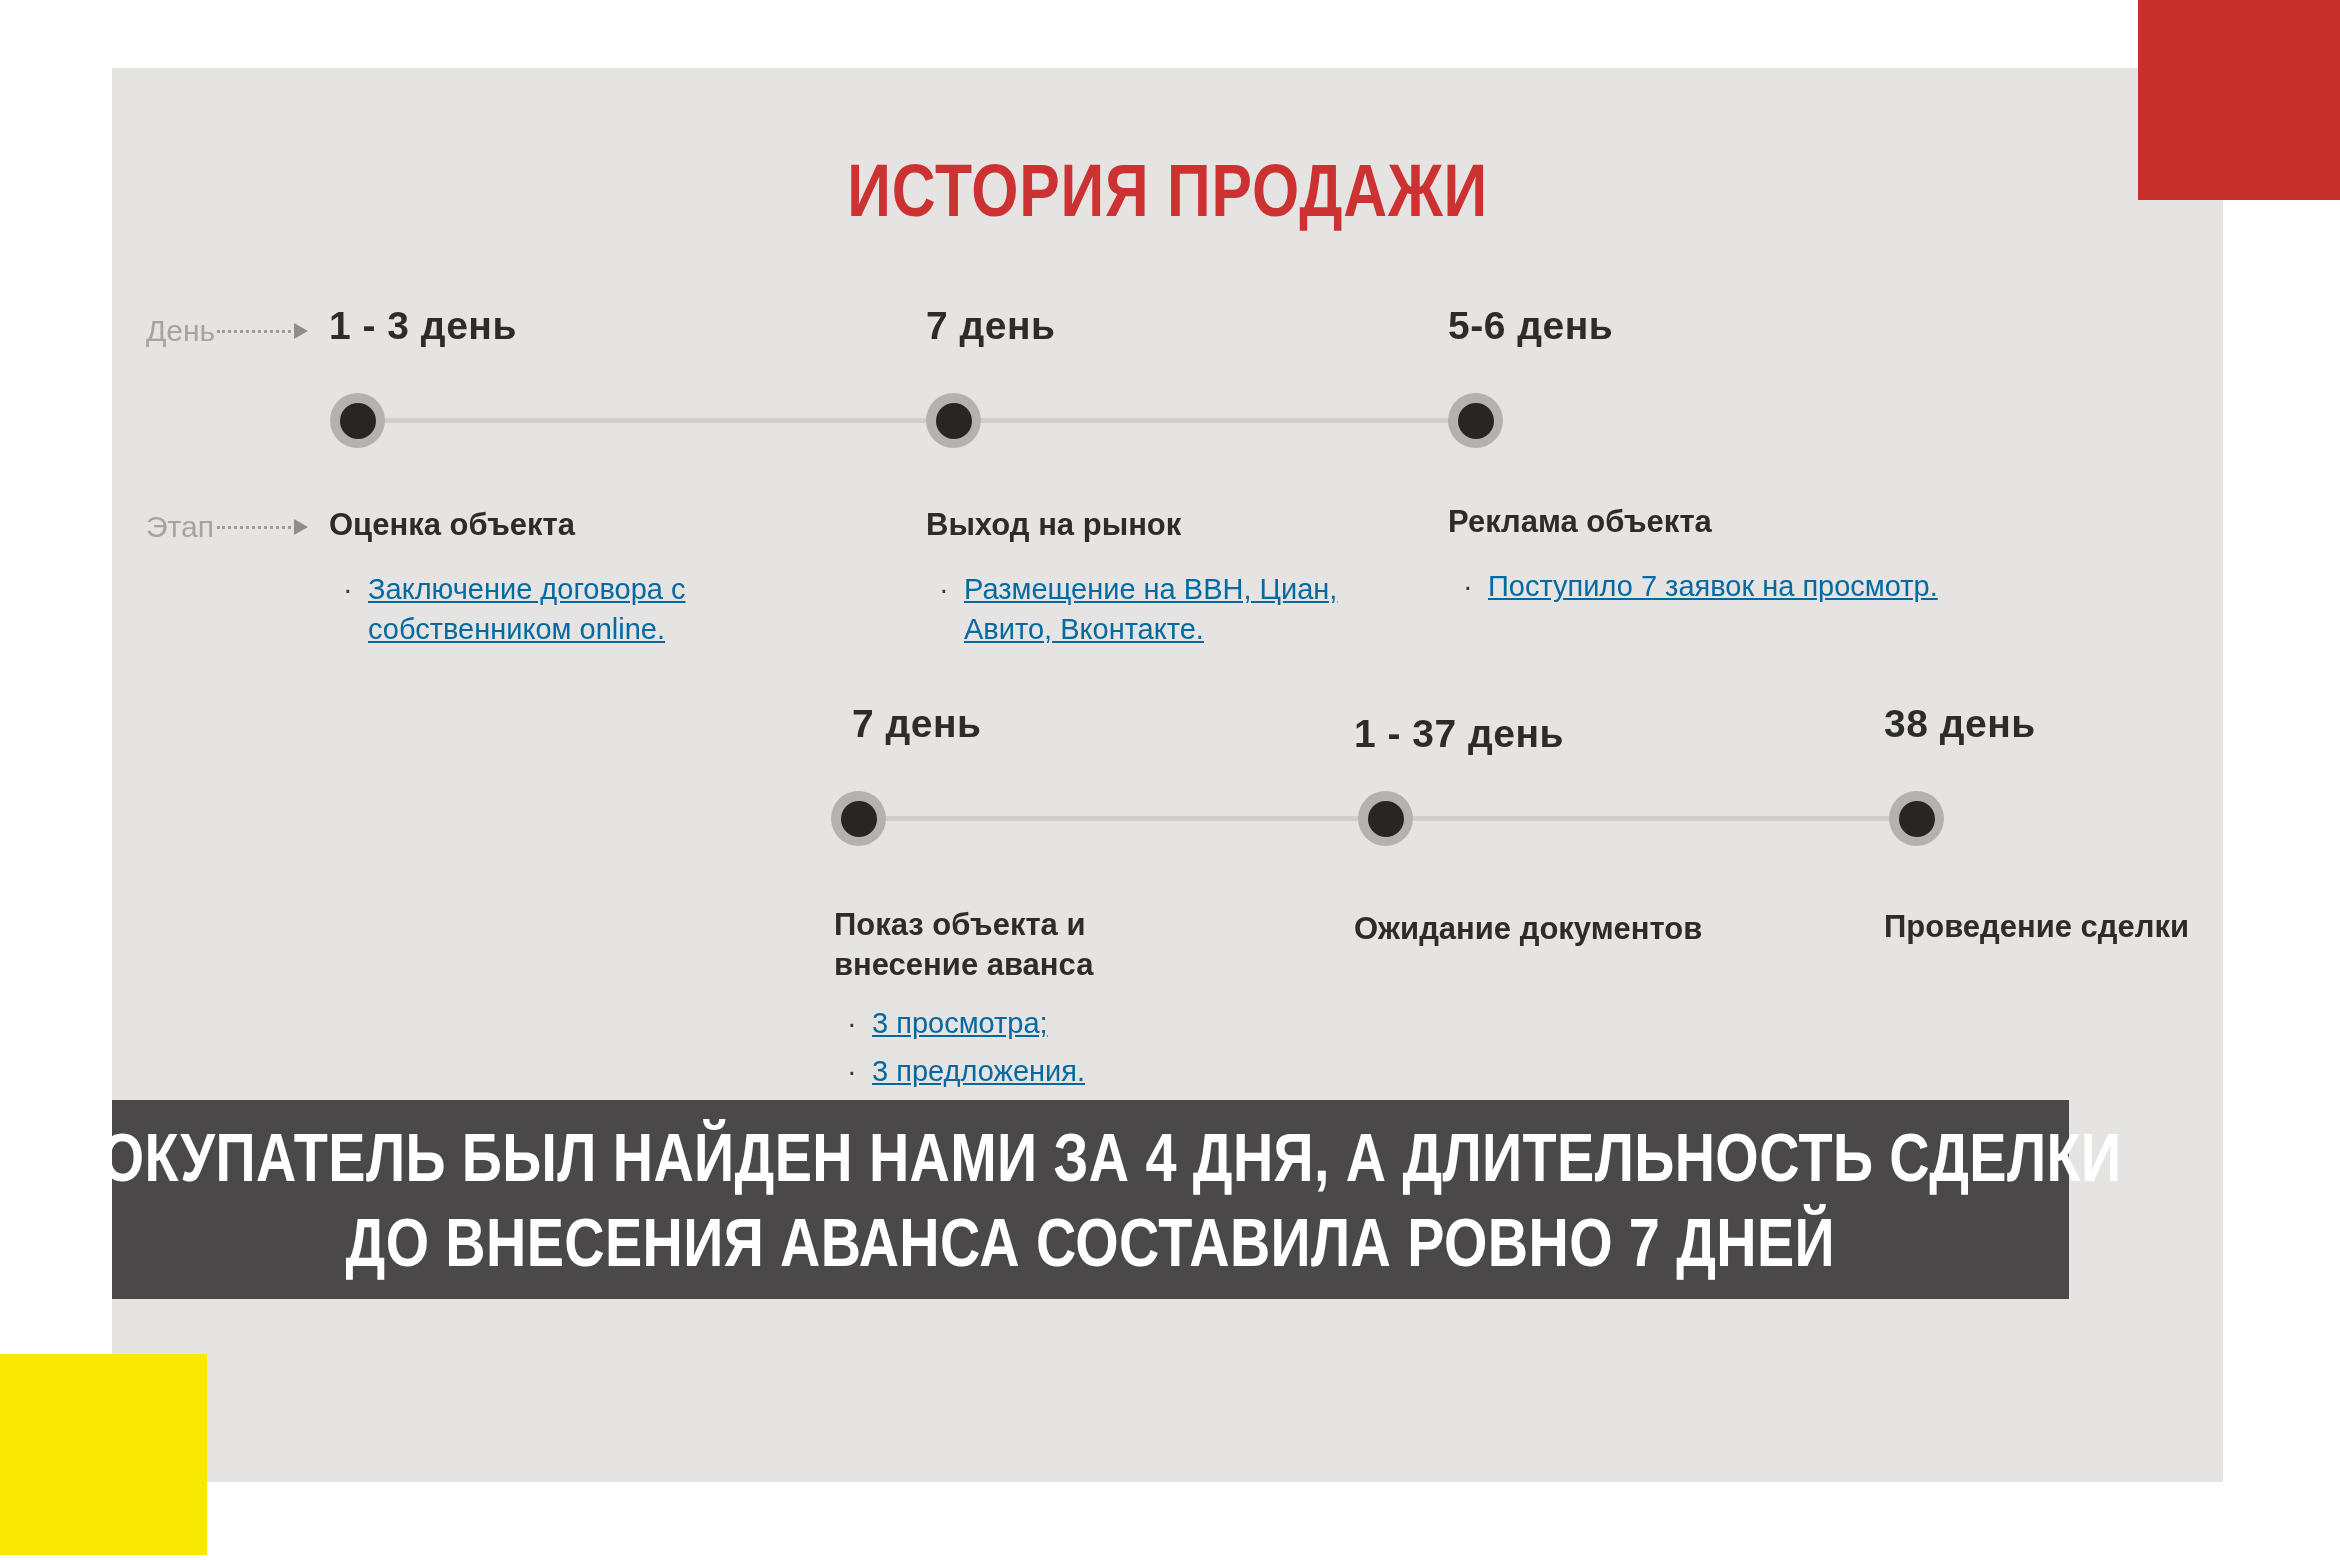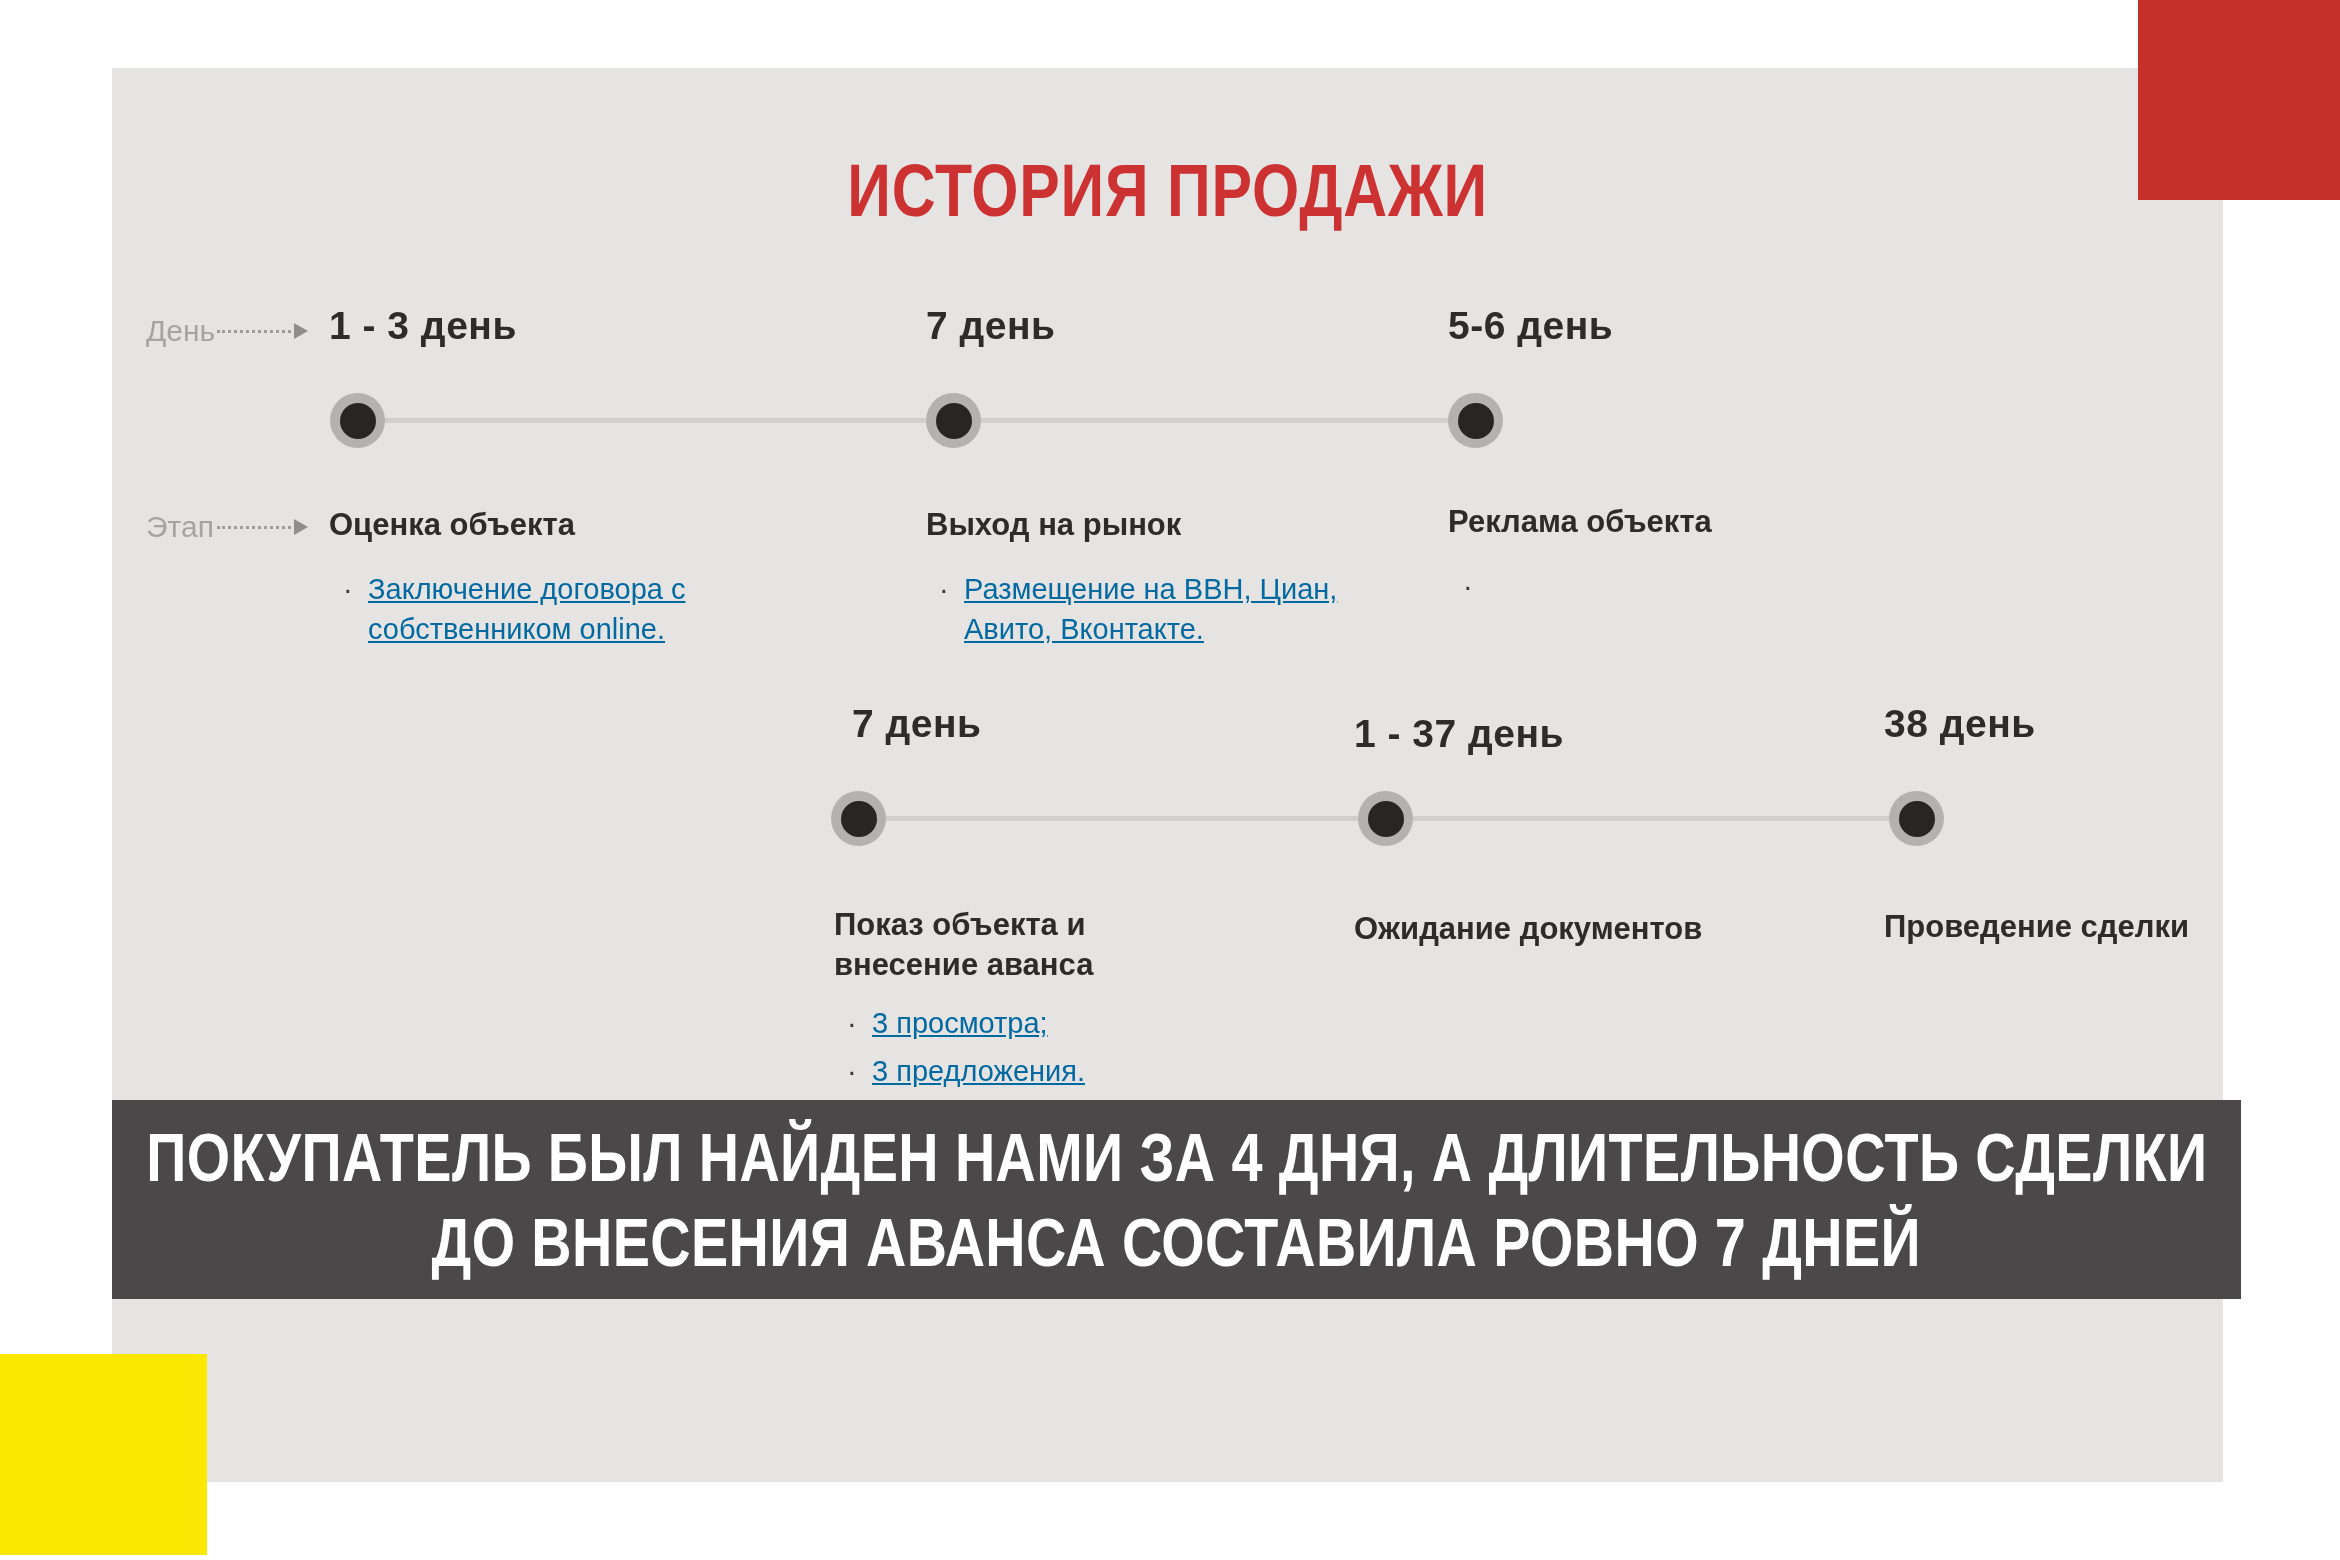--- a/index.html
+++ b/index.html
@@ -69,21 +69,21 @@
   .bullet { display:flex; align-items:flex-start; margin-bottom:7.8px; }
   .bullet-marker {
     font-size:29px; color:#3a3938; line-height:1.38;
     width:25px; flex:0 0 25px;
   }
   .bullet-text {
     font-size:29px; color:#0369a1; line-height:1.38;text-decoration:underline;
   }
 
   .banner {
-    position:absolute; left:112px; top:1100px; width:2129px; height:199px;
+    position:absolute; left:112px; top:1100px; width:1957px; height:199px;
     background:#4a4848;
     display:flex; flex-direction:column; align-items:center; justify-content:center;
   }
   .banner-line {
     display:block; color:#ffffff; font-weight:bold;
     font-size:68px; line-height:1.24; white-space:nowrap;
     transform:scaleX(0.82); transform-origin:50% 50%;
     letter-spacing:0.5px;
   }
 </style>
@@ -139,20 +139,21 @@
   </div>
   <div class="bullets" style="left:939px; top:569px; width:410px;">
     <div class="bullet">
       <span class="bullet-marker">·</span>
       <span class="bullet-text" style="width:375px;">Размещение на ВВН, Циан, Авито, Вконтакте.</span>
     </div>
   </div>
   <div class="bullets" style="left:1463px; top:566px; width:546px;">
     <div class="bullet">
       <span class="bullet-marker">·</span>
+      <span class="bullet-text nowrap">Поступило 7 заявок на просмотр.</span>
     </div>
   </div>
 
   <div class="tline" style="left:858px; top:816px; width:1058px;"></div>
   <div class="dot" style="left:831px; top:791px;">
     <span class="dot-core"></span>
   </div>
   <div class="dot" style="left:1358px; top:791px;">
     <span class="dot-core"></span>
   </div>

